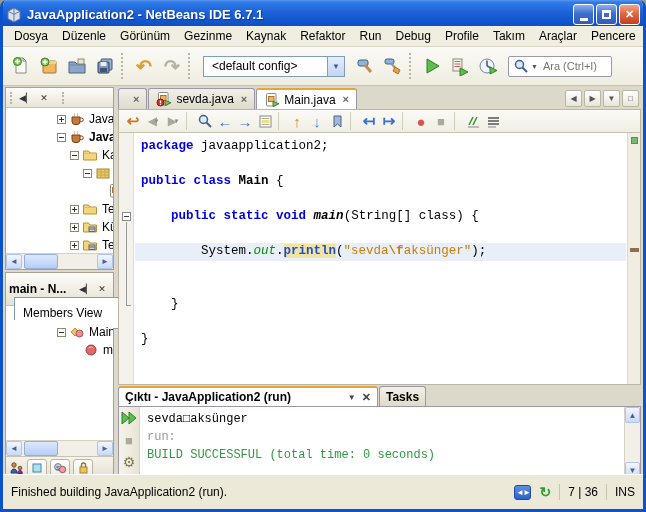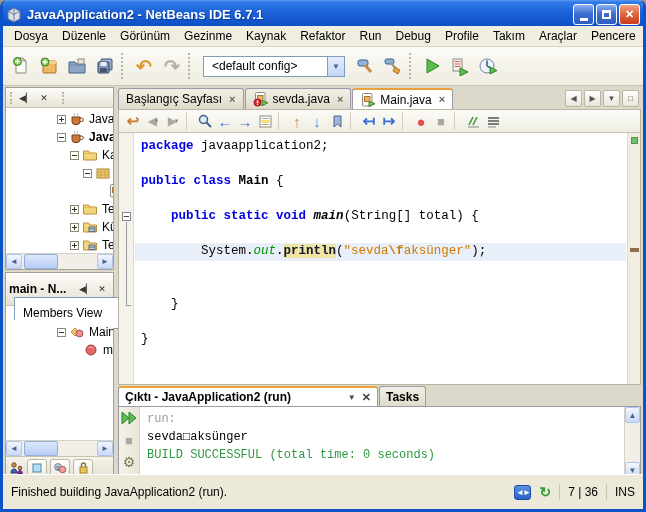--- a/index.html
+++ b/index.html
@@ -78,21 +78,21 @@
   .editor{position:absolute;left:0;right:0;top:47px;bottom:95px;border:1px solid #B9B6A4;border-top:none;background:#fff;}
   .fold-margin{position:absolute;left:0;top:0;bottom:0;width:15px;background:#F4F2EA;border-right:1px solid #E0DDD0;}
   .code{position:absolute;left:16px;right:14px;top:0;bottom:0;overflow:hidden;background:#fff;padding-top:5px;font-family:"Liberation Mono",monospace;font-size:12.5px;}
   .code-line{height:17.5px;line-height:17.5px;white-space:pre;padding-left:6px;}
   .code-line.current{background:#E9EFF8;}
   .tk-kw{color:#0000E6;font-weight:bold;}
   .tk-pl{color:#000;}
   .tk-cls{color:#000;font-weight:bold;}
   .tk-mth{color:#000;font-weight:bold;font-style:italic;}
   .tk-fld{color:#009300;font-style:italic;}
-  .tk-occ{color:#0f172a;font-weight:bold;background:#EFE4A6;}
+  .tk-occ{color:#1d4ed8;font-weight:bold;background:#EFE4A6;}
   .tk-str{color:#CE7B00;}
   .tk-esc{color:#CE7B00;font-weight:bold;}
   .fold-box{position:absolute;left:3px;width:9px;height:9px;border:1px solid #888;background:#fff;}
   .fold-box:before{content:"";position:absolute;left:1px;right:1px;top:3px;height:1px;background:#444;}
   .fold-line{position:absolute;left:7px;width:1px;background:#999;}
   .fold-foot{position:absolute;left:7px;width:5px;height:1px;background:#999;}
   .error-stripe{position:absolute;right:0;top:0;bottom:0;width:13px;background:#F1EEE1;border-left:1px solid #DDDACB;}
   .es-ok{position:absolute;top:4px;left:3px;width:7px;height:7px;background:#6FBE6F;border:1px solid #4E964E;}
   .es-mark{position:absolute;top:115px;left:2px;width:9px;height:4px;background:#8B6F4E;}
   
@@ -252,20 +252,30 @@
       </span>
       <span class="tb-btn">
         <span class="icn" style="display: flex; align-items: center;">
           <svg width="20" height="20" viewBox="0 0 20 20">
             <circle cx="9" cy="10" r="7" fill="#F2F6FC" stroke="#6B84A8"></circle>
             <path d="M9 10V4.5M9 10l4 2" stroke="#3E618C" stroke-width="1.6"></path>
             <path d="M12 11l7 3.5-7 3.5z" fill="#5BBE4E" stroke="#2E7F28"></path>
           </svg>
         </span>
       </span>
+      <div class="searchbox">
+        <span class="mag">
+          <svg width="16" height="16" viewBox="0 0 16 16">
+            <circle cx="6.5" cy="6.5" r="4" fill="#DCEBFA" stroke="#3E618C" stroke-width="1.5"></circle>
+            <path d="M9.5 9.5l4.5 4.5" stroke="#3E618C" stroke-width="2"></path>
+          </svg>
+        </span>
+        <span class="sdrop">▼</span>
+        <input placeholder="Ara (Ctrl+I)" style="">
+      </div>
     </div>
 
   <div class="main">
 
     <div class="panel projects-panel">
       <div class="p-minibar">
         <span class="grip-dots"></span>
         <span class="mini-btn">◀▏</span>
         <span class="mini-btn">✕</span>
         <span class="grip-dots" style="margin-left:8px;"></span>
@@ -444,21 +454,20 @@
           </span>
       </div>
     </div>
 
     <div class="vsplit"></div>
 
     <div class="right-col">
 
       <div class="tabrow" id="editor-tabrow">
           <div class="etab">
-            <span>Başlangıç Sayfası</span>
             <span class="tclose">×</span>
           </div>
           <div class="etab">
             <span class="ticon">
               <svg width="16" height="16" viewBox="0 0 16 16">
                 <rect x="2.5" y="1.5" width="9.5" height="12.5" rx="1" fill="#fff" stroke="#8A897B"></rect>
                 <rect x="4.5" y="4.5" width="5.5" height="5" fill="#E8B664" stroke="#A8742F"></rect>
                 <path d="M9 9.5l6 2.2-6 2.8z" fill="#7DC855" stroke="#3E7F2A"></path>
                 <circle cx="4.5" cy="11.5" r="3.5" fill="#D93030" stroke="#8E1010"></circle>
                 <path d="M4.5 9.5v2.6" stroke="#fff" stroke-width="1.3"></path>
@@ -596,21 +605,21 @@
         <div class="fold-margin" id="fold-margin">
             <span class="fold-box" style="top: 79px;"></span>
             <span class="fold-line" style="top: 89px; height: 82.5px;"></span>
             <span class="fold-foot" style="top: 171.5px;"></span>
           </div>
         <div class="code" id="code-area">
             <div class="code-line"><span class="tk-kw">package</span><span class="tk-pl"> javaapplication2;</span></div>
             <div class="code-line">&nbsp;</div>
             <div class="code-line"><span class="tk-kw">public</span><span class="tk-pl"> </span><span class="tk-kw">class</span><span class="tk-pl"> </span><span class="tk-cls">Main</span><span class="tk-pl"> {</span></div>
             <div class="code-line">&nbsp;</div>
-            <div class="code-line"><span class="tk-pl">    </span><span class="tk-kw">public</span><span class="tk-pl"> </span><span class="tk-kw">static</span><span class="tk-pl"> </span><span class="tk-kw">void</span><span class="tk-pl"> </span><span class="tk-mth">main</span><span class="tk-pl">(String[] total) {</span></div>
+            <div class="code-line"><span class="tk-pl">    </span><span class="tk-kw">public</span><span class="tk-pl"> </span><span class="tk-kw">static</span><span class="tk-pl"> </span><span class="tk-kw">void</span><span class="tk-pl"> </span><span class="tk-mth">main</span><span class="tk-pl">(String[] class) {</span></div>
             <div class="code-line">&nbsp;</div>
             <div class="code-line current"><span class="tk-pl">        System.</span><span class="tk-fld">out</span><span class="tk-pl">.</span><span class="tk-occ">println</span><span class="tk-pl">(</span><span class="tk-str">"sevda</span><span class="tk-esc">\f</span><span class="tk-str">aksünger"</span><span class="tk-pl">);</span></div>
             <div class="code-line">&nbsp;</div>
             <div class="code-line">&nbsp;</div>
             <div class="code-line"><span class="tk-pl">    }</span></div>
             <div class="code-line">&nbsp;</div>
             <div class="code-line"><span class="tk-pl">}</span></div>
           </div>
         <div class="error-stripe">
           <span class="es-ok"></span>
@@ -646,22 +655,22 @@
                   <span style="color:#ABA99B;font-size:13px;">■</span>
                 </span>
               </span>
               <span class="out-btn">
                 <span class="icn" style="display: flex; align-items: center;">
                   <span style="color:#7B7B4F;font-size:14px;">⚙</span>
                 </span>
               </span>
             </div>
           <div class="out-text" id="output-text">
+              <div class="out-line ln-pl">sevda□aksünger</div>
               <div class="out-line ln-dim">run:</div>
-              <div class="out-line ln-pl">sevda□aksünger</div>
               <div class="out-line ln-ok">BUILD SUCCESSFUL (total time: 0 seconds)</div>
             </div>
           <div class="vscroll">
             <span class="sb-btn">▲</span>
             <span class="sb-btn">▼</span>
           </div>
         </div>
       </div>
 
     </div>

